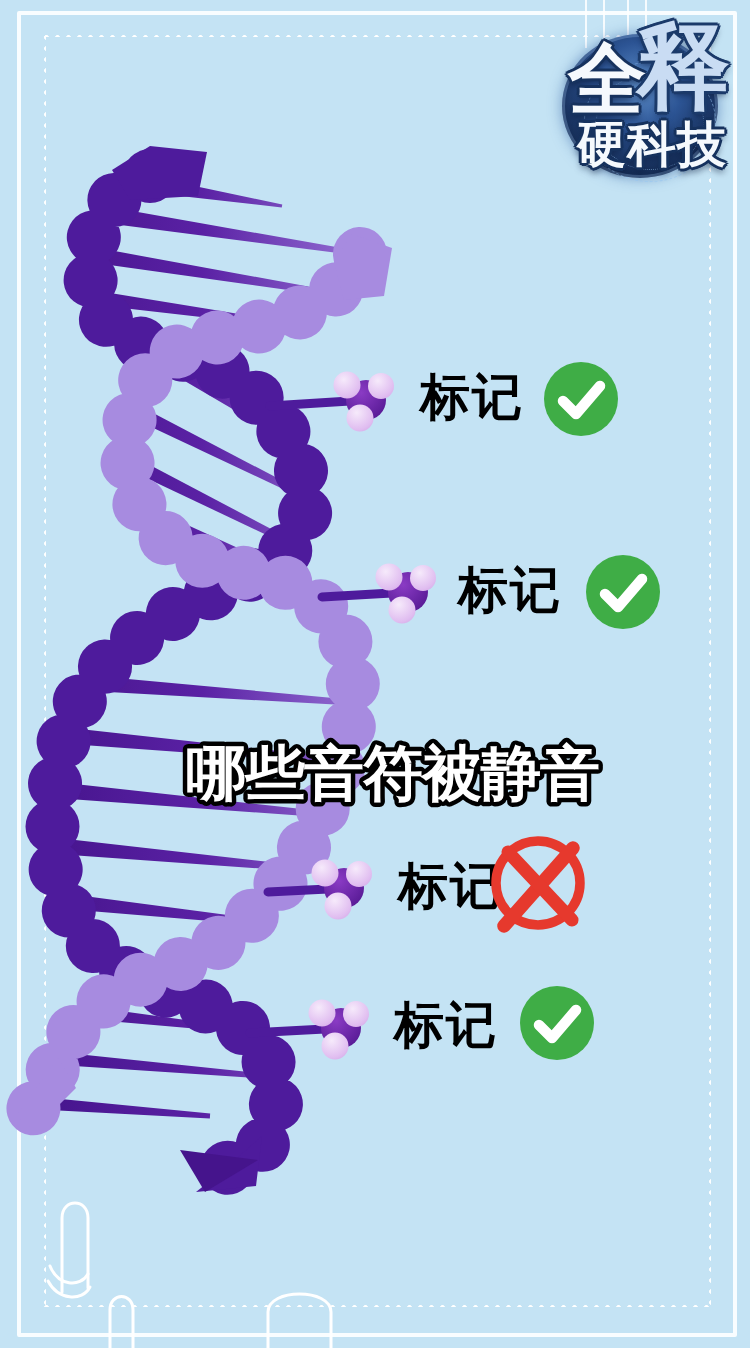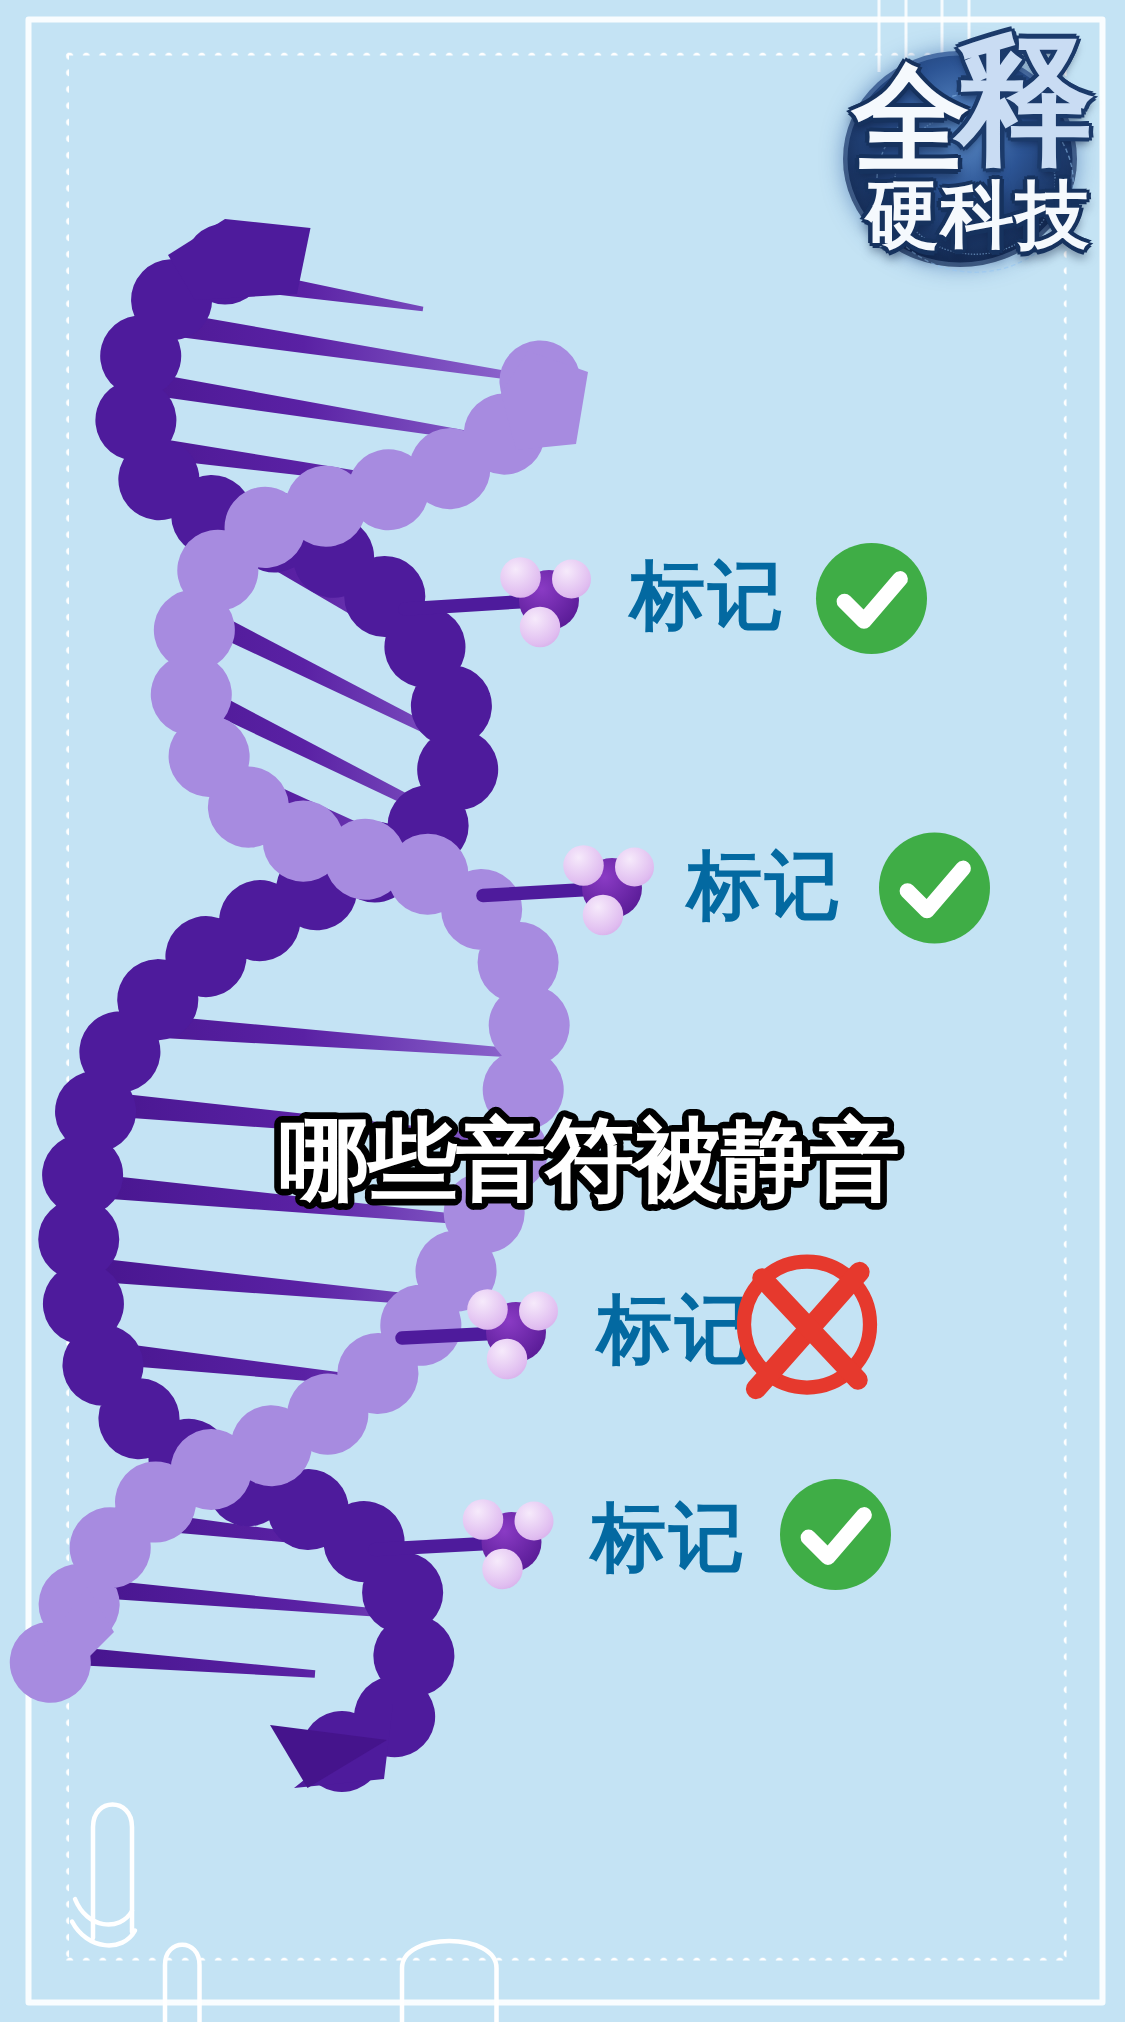--- a/index.html
+++ b/index.html
@@ -25,21 +25,21 @@
       text-shadow:-3px 0 #16325E,3px 0 #16325E,0 -3px #16325E,0 3px #16325E,
                   -2px -2px #16325E,2px 2px #16325E,-2px 2px #16325E,2px -2px #16325E,
                   0 5px 7px rgba(8,22,52,.6);}
   .glyph.g1{left:16px;top:22px;font-size:78px;}
   .glyph.g2{left:84px;top:2px;font-size:94px;color:#C9DCF3;
       text-shadow:-3px 0 #1B3A6A,3px 0 #1B3A6A,0 -3px #1B3A6A,0 3px #1B3A6A,
                   -2px -2px #1B3A6A,2px 2px #1B3A6A,-2px 2px #1B3A6A,2px -2px #1B3A6A,
                   0 4px 6px rgba(8,22,52,.55);}
   .glyph.g3{left:0px;top:102px;width:200px;text-align:center;font-size:49px;letter-spacing:1px;}
   
-  .tag-label{position:absolute;font-size:50px;font-weight:800;color:#0369a1;line-height:1;letter-spacing:2px;}
+  .tag-label{position:absolute;font-size:50px;font-weight:800;color:#000000;line-height:1;letter-spacing:2px;}
   .mark{position:absolute;}
 </style>
 </head>
 <body>
 
 <div class="poster">
 
   <div class="border-solid"></div>
   <div class="dots h" style="top:32px"></div>
   <div class="dots h" style="top:1302px"></div>

